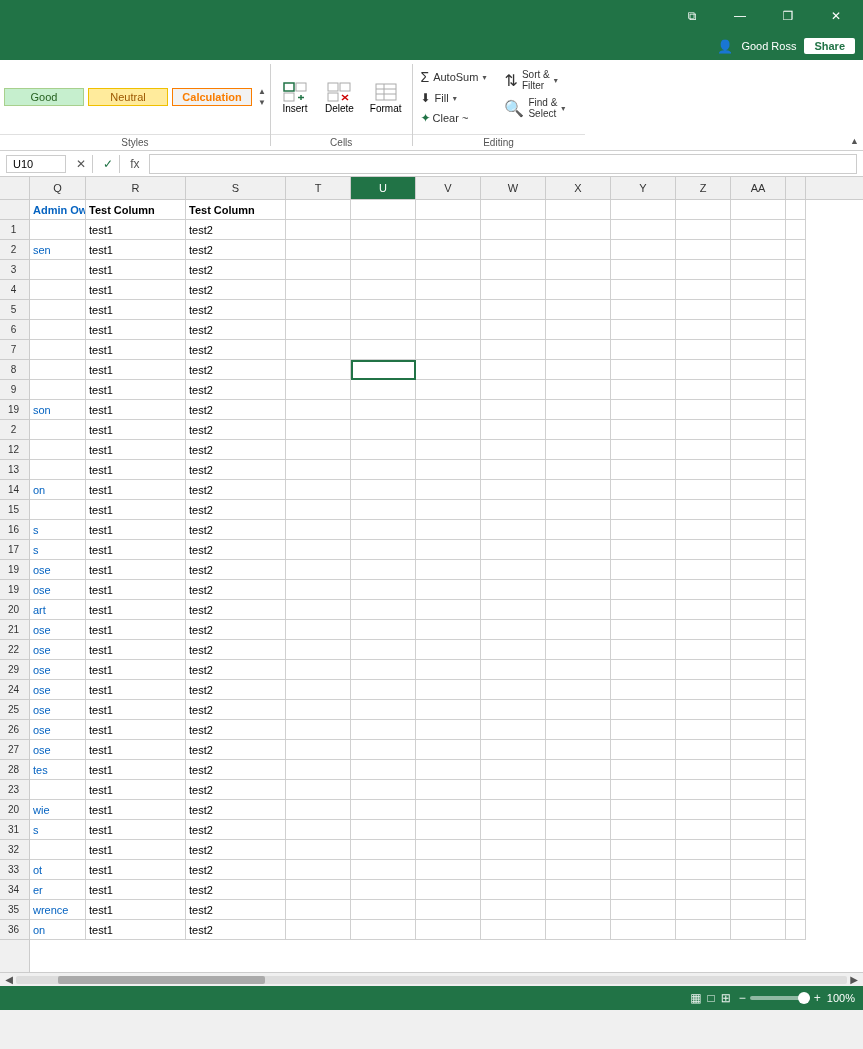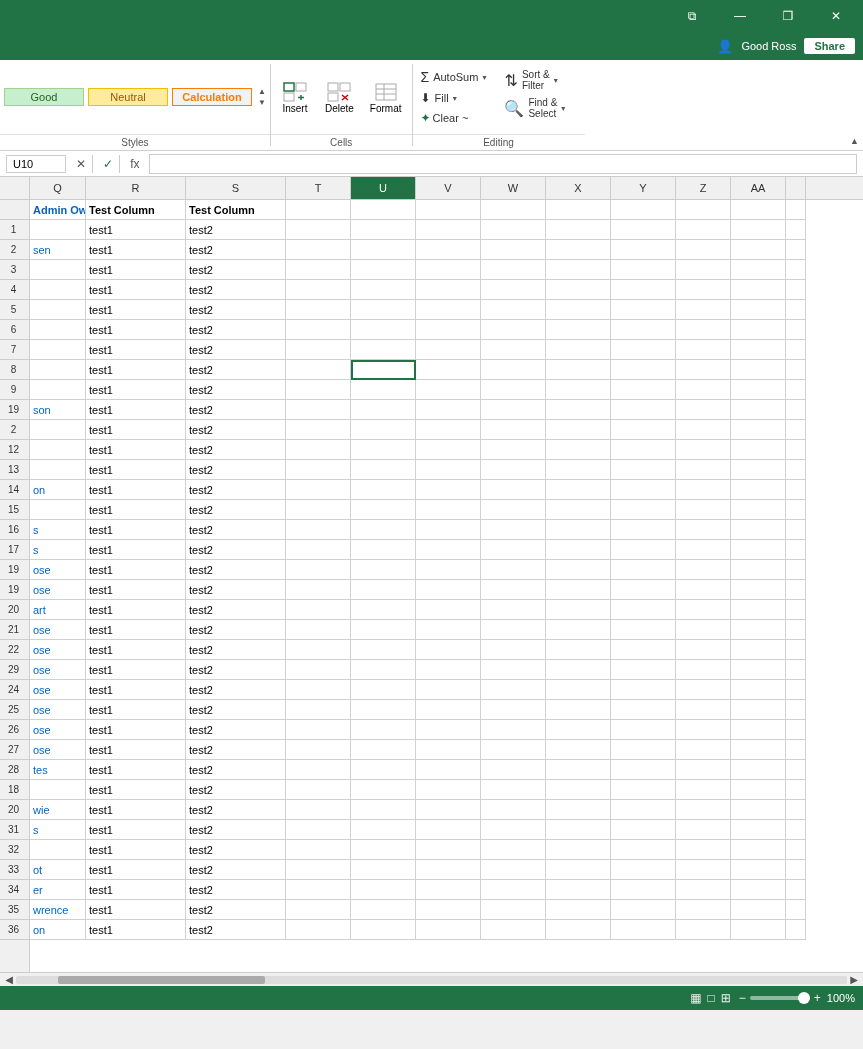--- a/index.html
+++ b/index.html
@@ -478,21 +478,21 @@
         <div class="row-header" style="height: 20px; min-height: 20px; text-align: center;">19</div>
         <div class="row-header" style="height: 20px; min-height: 20px;">20</div>
         <div class="row-header" style="height: 20px; min-height: 20px;">21</div>
         <div class="row-header" style="height: 20px; min-height: 20px;">22</div>
         <div class="row-header" style="height: 20px; min-height: 20px;">29</div>
         <div class="row-header" style="height: 20px; min-height: 20px;">24</div>
         <div class="row-header" style="height: 20px; min-height: 20px;">25</div>
         <div class="row-header" style="height: 20px; min-height: 20px;">26</div>
         <div class="row-header" style="height: 20px; min-height: 20px;">27</div>
         <div class="row-header" style="height: 20px; min-height: 20px;">28</div>
-        <div class="row-header" style="height: 20px; min-height: 20px;">18</div>
+        <div class="row-header" style="height: 20px; min-height: 20px;">23</div>
         <div class="row-header" style="height: 20px; min-height: 20px;">20</div>
         <div class="row-header" style="height: 20px; min-height: 20px;">31</div>
         <div class="row-header" style="height: 20px; min-height: 20px;">32</div>
         <div class="row-header" style="height: 20px; min-height: 20px;">33</div>
         <div class="row-header" style="height: 20px; min-height: 20px;">34</div>
         <div class="row-header" style="height: 20px; min-height: 20px;">35</div>
         <div class="row-header" style="height: 20px; min-height: 20px;">36</div>
       </div>
 
     <div id="grid-cells-container" style="flex:1;overflow:hidden;display:flex;flex-direction:column;">

